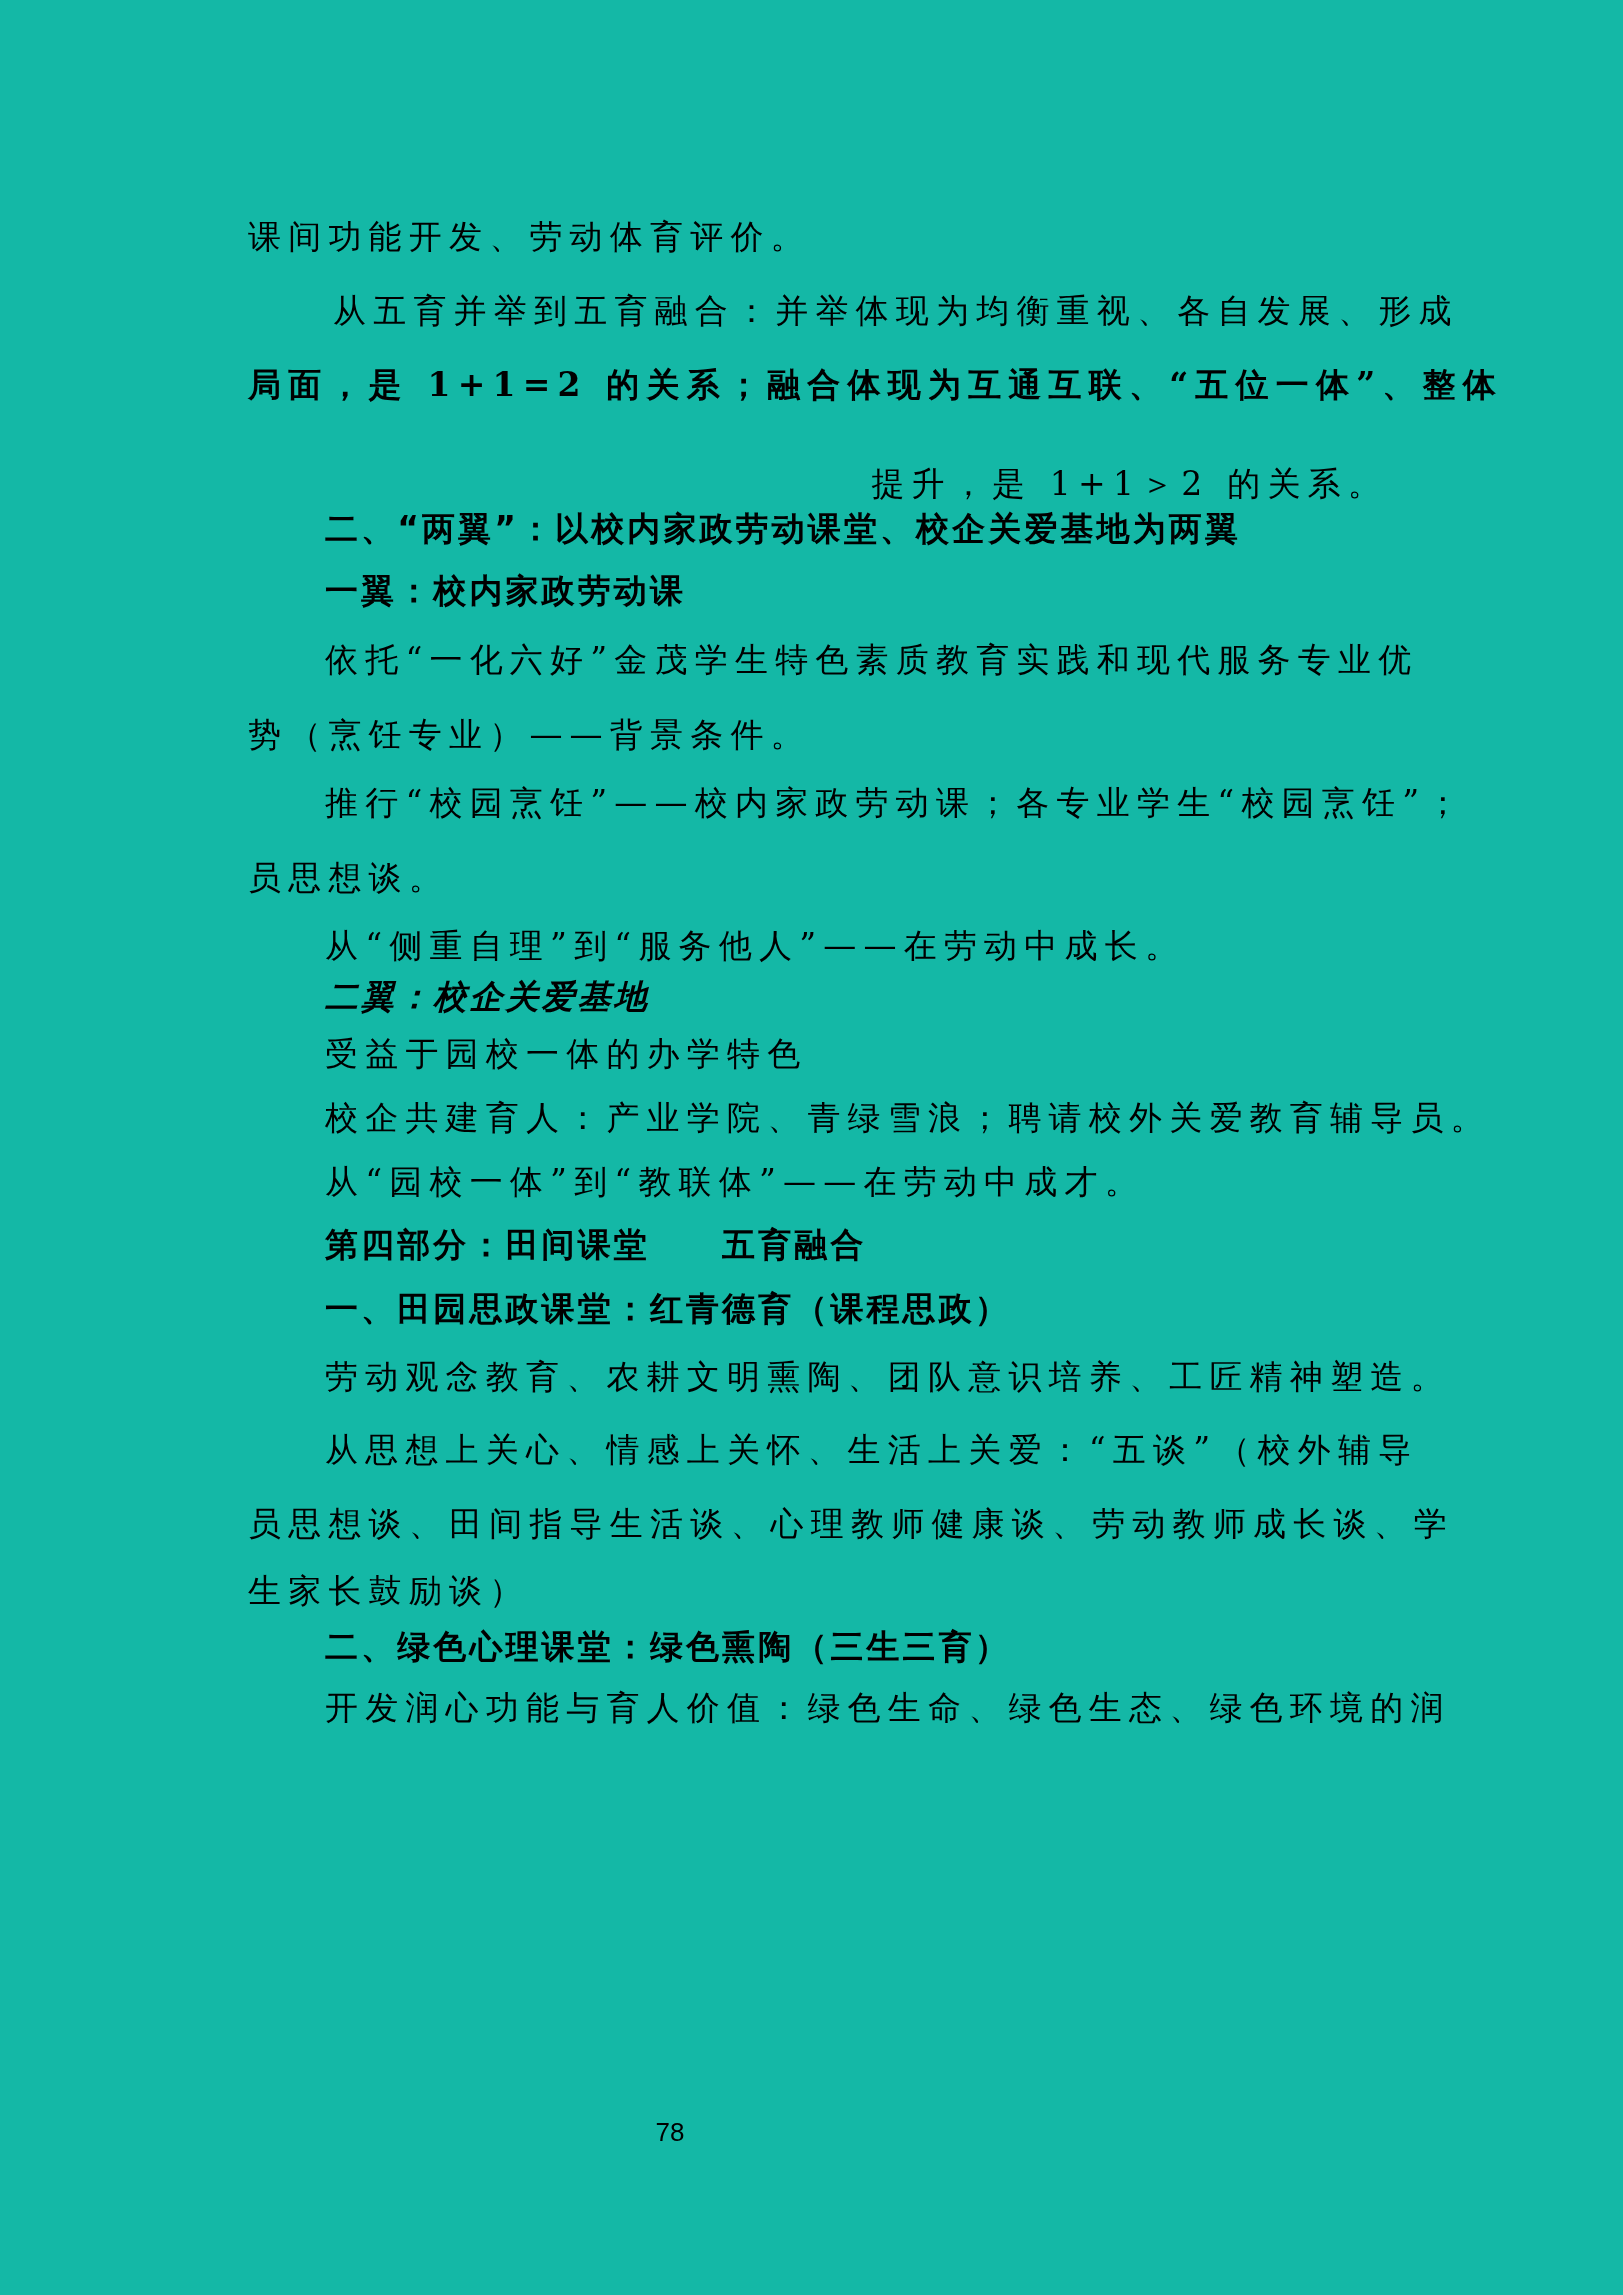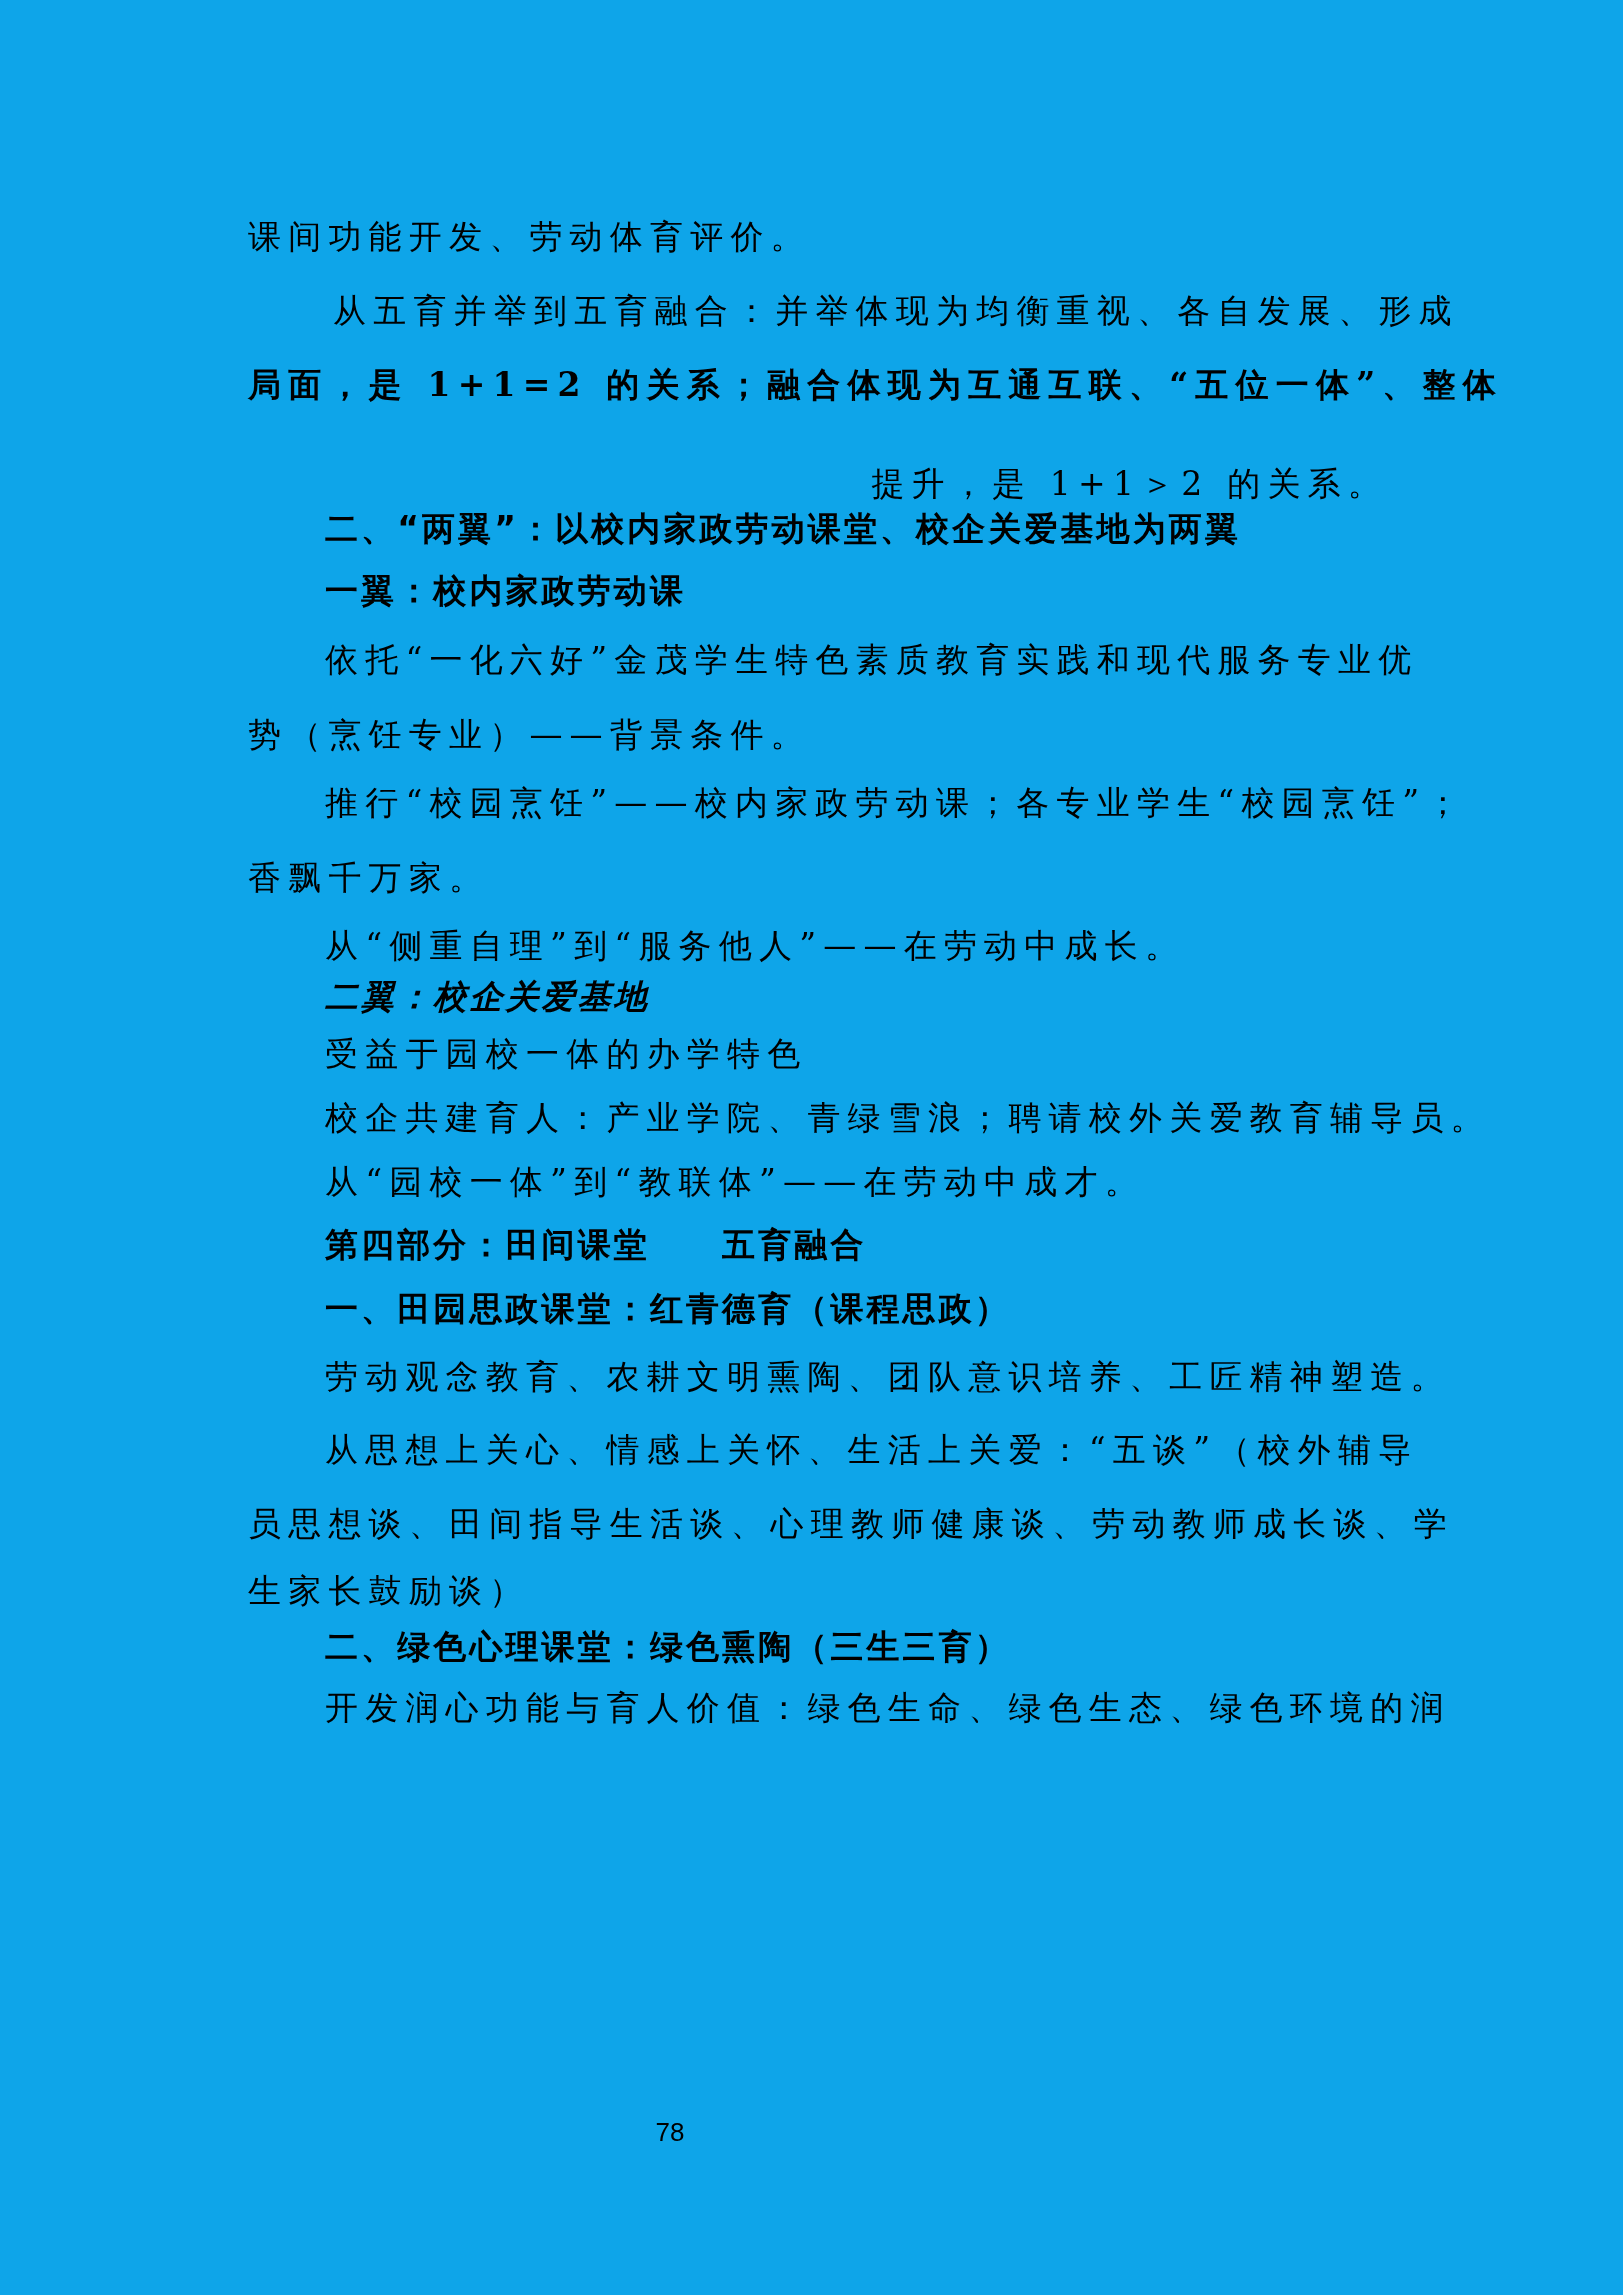--- a/index.html
+++ b/index.html
@@ -1,18 +1,18 @@
 <!DOCTYPE html>
 <html style="font-size:8.2px"><head>
 <meta charset="utf-8">
 <style>
   html, body { margin: 0; padding: 0; background: #ffffff; }
   body { width: 1623px; height: 2295px; position: relative; overflow: hidden;
          font-family: "DejaVu Serif", "Liberation Serif", serif; color: #000; }
-  .page { position: absolute; left: 0; top: 0; width: 1623px; height: 2295px; background: #0ea5e9; }
+  .page { position: absolute; left: 0; top: 0; width: 1623px; height: 2295px; background: #14b8a6; }
   .line { position: absolute; left: 248px; width: 1140px; font-size: 33px; line-height: 41px;
           white-space: nowrap; letter-spacing: 7.2px; }
   .indent { left: 325px; }
   .bold { font-weight: bold; font-family: "DejaVu Sans", "Liberation Sans", sans-serif; letter-spacing: 3.1px; }
   .pagenum { position: absolute; top: 2117px; left: 0; width: 1340px; text-align: center;
              font-family: "Liberation Sans", sans-serif; font-size: 26px; }
 </style>
 </head>
 <body>
 
@@ -20,21 +20,21 @@
   <div id="content">
       <div class="line" style="top: 216px;">课间功能开发、劳动体育评价。</div>
       <div class="line indent" style="top: 290px; margin-left: 8px;">从五育并举到五育融合：并举体现为均衡重视、各自发展、形成</div>
       <div class="line" style="top: 364px; font-weight: bold;">局面，是 1+1=2 的关系；融合体现为互通互联、“五位一体”、整体</div>
       <div class="line" style="top: 463px; text-align: right;">提升，是 1+1＞2 的关系。</div>
       <div class="line indent bold" style="top: 508px;">二、“两翼”：以校内家政劳动课堂、校企关爱基地为两翼</div>
       <div class="line indent bold" style="top: 570px;">一翼：校内家政劳动课</div>
       <div class="line indent" style="top: 639px;">依托“一化六好”金茂学生特色素质教育实践和现代服务专业优</div>
       <div class="line" style="top: 714px;">势（烹饪专业）——背景条件。</div>
       <div class="line indent" style="top: 782px;">推行“校园烹饪”——校内家政劳动课；各专业学生“校园烹饪”；</div>
-      <div class="line" style="top: 857px;">香飘千万家。</div>
+      <div class="line" style="top: 857px;">员思想谈。</div>
       <div class="line indent" style="top: 925px;">从“侧重自理”到“服务他人”——在劳动中成长。</div>
       <div class="line indent bold" style="top: 976px; font-style: italic;">二翼：校企关爱基地</div>
       <div class="line indent" style="top: 1033px;">受益于园校一体的办学特色</div>
       <div class="line indent" style="top: 1097px;">校企共建育人：产业学院、青绿雪浪；聘请校外关爱教育辅导员。</div>
       <div class="line indent" style="top: 1161px;">从“园校一体”到“教联体”——在劳动中成才。</div>
       <div class="line indent bold" style="top: 1224px;">第四部分：田间课堂　　五育融合</div>
       <div class="line indent bold" style="top: 1288px;">一、田园思政课堂：红青德育（课程思政）</div>
       <div class="line indent" style="top: 1356px;">劳动观念教育、农耕文明熏陶、团队意识培养、工匠精神塑造。</div>
       <div class="line indent" style="top: 1429px;">从思想上关心、情感上关怀、生活上关爱：“五谈”（校外辅导</div>
       <div class="line" style="top: 1503px;">员思想谈、田间指导生活谈、心理教师健康谈、劳动教师成长谈、学</div>

